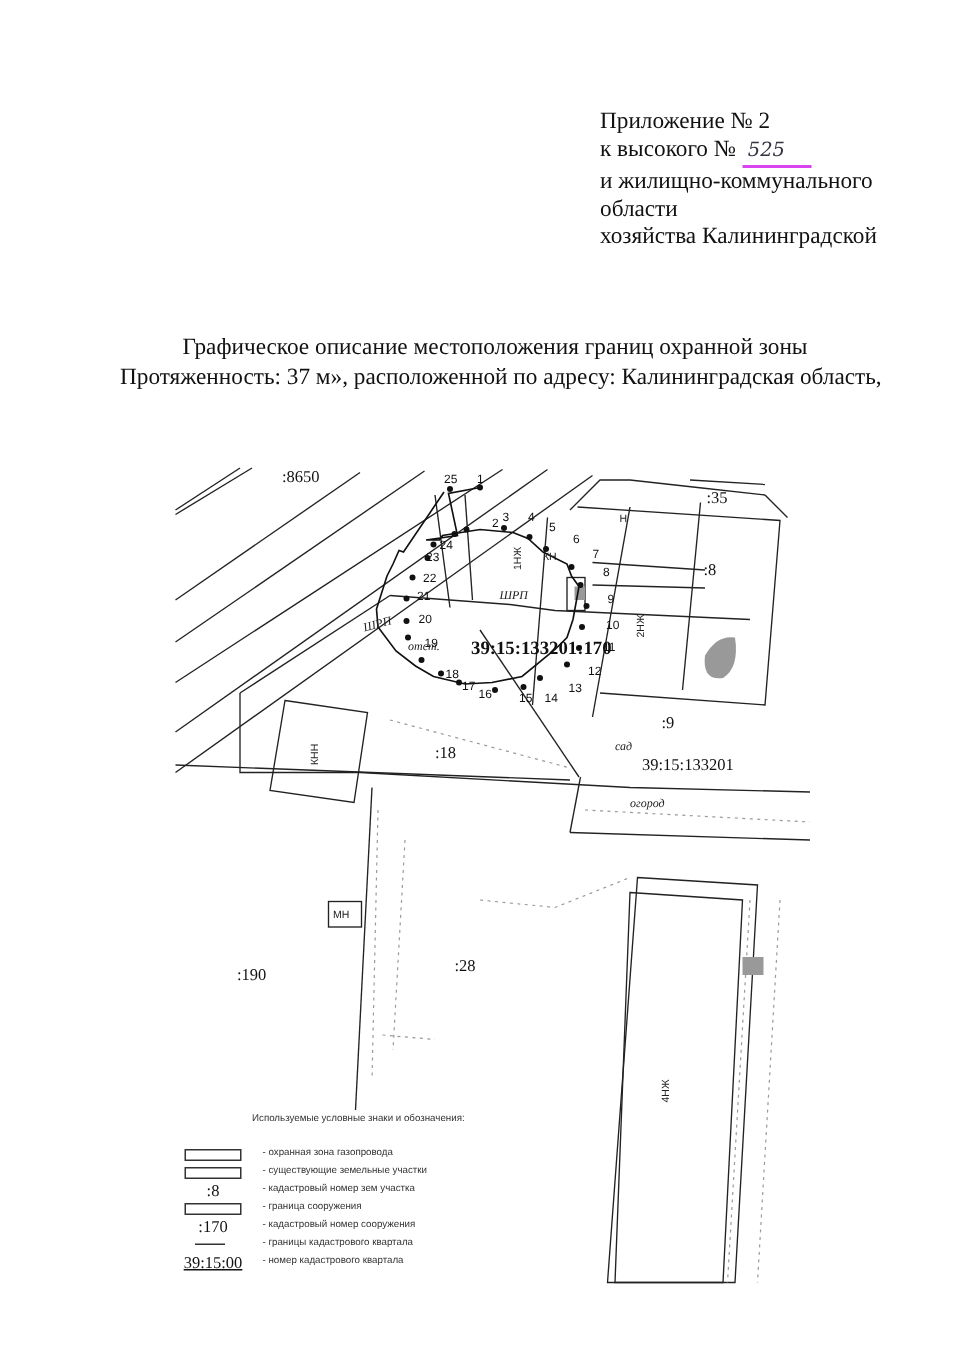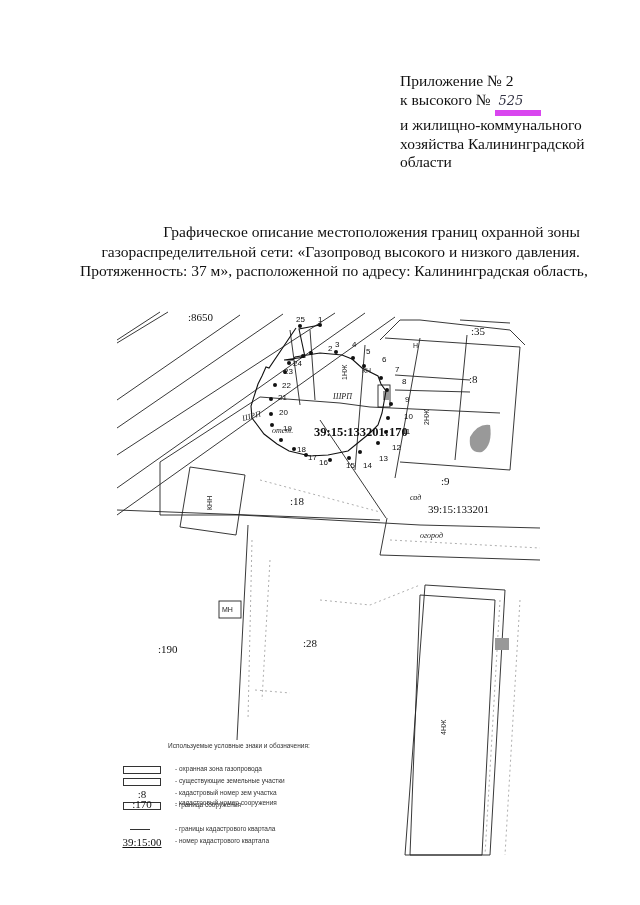--- a/index.html
+++ b/index.html
@@ -1,24 +1,24 @@
 <!DOCTYPE html>
 <html><head>
 <meta charset="utf-8">
 <style>
   html, body { margin:0; padding:0; background:#fff; }
   body { width:640px; height:905px; position:relative; overflow:hidden;
          font-family:"Liberation Serif", serif; color:#111; }
   .header { position:absolute; left:360px; top:72px; font-size:15.5px; line-height:18.5px;margin-left:40px; }
   .header div { white-space:nowrap; }
   .hand { font-family:"DejaVu Serif", serif; font-style:italic; font-size:13px;
-          color:#334; border-bottom:6px solid #d946ef; display:inline-block; padding:0 4px; }
+          color:#334; border-bottom:2px solid #d946ef; display:inline-block; padding:0 4px; }
   .num-hand { min-width:38px; }
   .date-hand { min-width:112px; }
-  .title { position:absolute; left:80px; width:500px; top:222px; text-align:right;
+  .title { position:absolute; left:80px; width:500px; top:222px; text-align:center;
            font-size:15.5px; line-height:19.5px; }
   .title div { white-space:nowrap; }
   svg.map { position:absolute; left:0; top:0; }
   .mlabel { font-family:"Liberation Serif", serif; font-size:11px; fill:#111; }
   .mlabel-b { font-family:"Liberation Serif", serif; font-size:12.5px; fill:#111; font-weight:bold; }
   .pt { font-family:"Liberation Sans", sans-serif; font-size:8px; fill:#111; }
   .small { font-family:"Liberation Sans", sans-serif; font-size:7px; fill:#222; }
   .it { font-family:"Liberation Serif", serif; font-style:italic; font-size:8px; fill:#222; }
   .legend { position:absolute; left:118px; top:738px; width:260px;
             font-family:"Liberation Sans", sans-serif; font-size:6.5px; color:#333; }
@@ -32,27 +32,26 @@
 </head>
 <body>
 
 <div class="header">
   <div>Приложение № 2</div>
   <div>
     <span>к высокого №</span>
     <span class="hand num-hand">525</span>
   </div>
   <div>и жилищно-коммунального</div>
+  <div>области</div>
   <div>хозяйства Калининградской</div>
-  <div>области</div>
 </div>
 
 <div class="title">
   <div>Графическое описание местоположения границ охранной зоны</div>
-  <div>газораспределительной сети: «Газопровод высокого и низкого давления.</div>
   <div>Протяженность: 37 м», расположенной по адресу: Калининградская область,</div>
 </div>
 
 <svg class="map" width="640" height="905" viewBox="0 0 640 905">
 
   <g stroke="#222" stroke-width="0.9" fill="none">
     <line x1="117" y1="340" x2="160" y2="312"></line>
     <line x1="117" y1="343" x2="168" y2="312"></line>
     <line x1="117" y1="400" x2="240" y2="315"></line>
     <line x1="117" y1="428" x2="283" y2="314"></line>
@@ -206,21 +205,21 @@
     <div class="lg-text">- существующие земельные участки</div>
   </div>
   <div class="lg-row" style="top:50px">
     <div class="lg-sym">:8</div>
     <div class="lg-text">- кадастровый номер зем участка</div>
   </div>
   <div class="lg-row" style="top:62px">
     <div class="lg-sym lg-box"></div>
     <div class="lg-text">- граница сооружения</div>
   </div>
-  <div class="lg-row" style="top:60px">
+  <div class="lg-row" style="top:74px">
     <div class="lg-sym">:170</div>
     <div class="lg-text">- кадастровый номер сооружения</div>
   </div>
   <div class="lg-row" style="top:86px">
     <div class="lg-sym" style="border-bottom:1px solid #333;height:5px;width:20px;left:12px;"></div>
     <div class="lg-text">- границы кадастрового квартала</div>
   </div>
   <div class="lg-row" style="top:98px">
     <div class="lg-sym" style="left:0;width:48px;text-decoration:underline;">39:15:00</div>
     <div class="lg-text">- номер кадастрового квартала</div>

